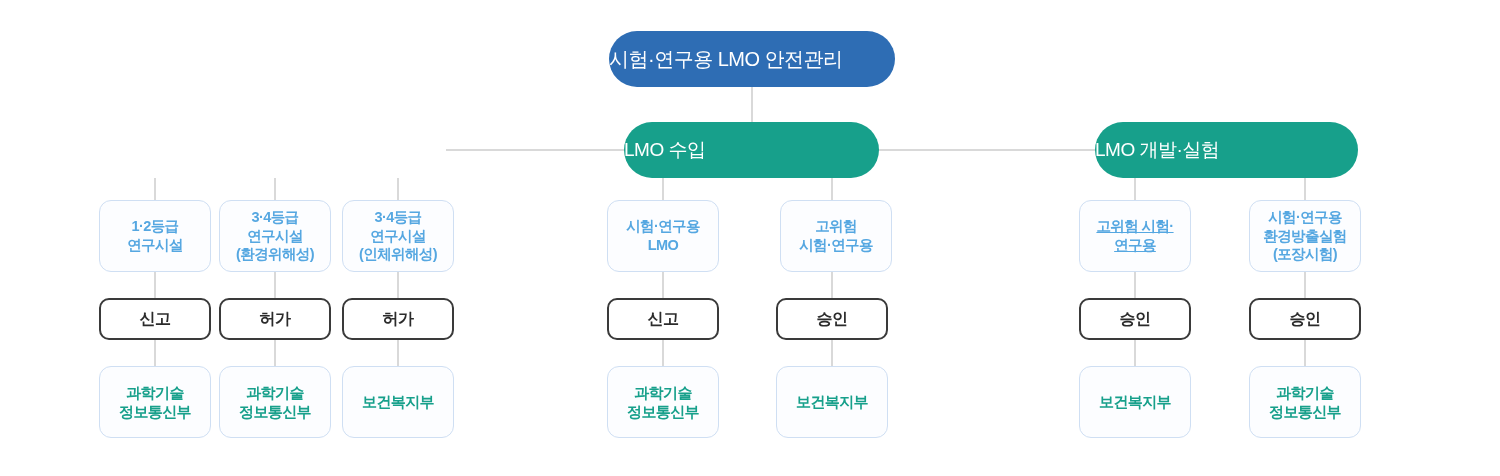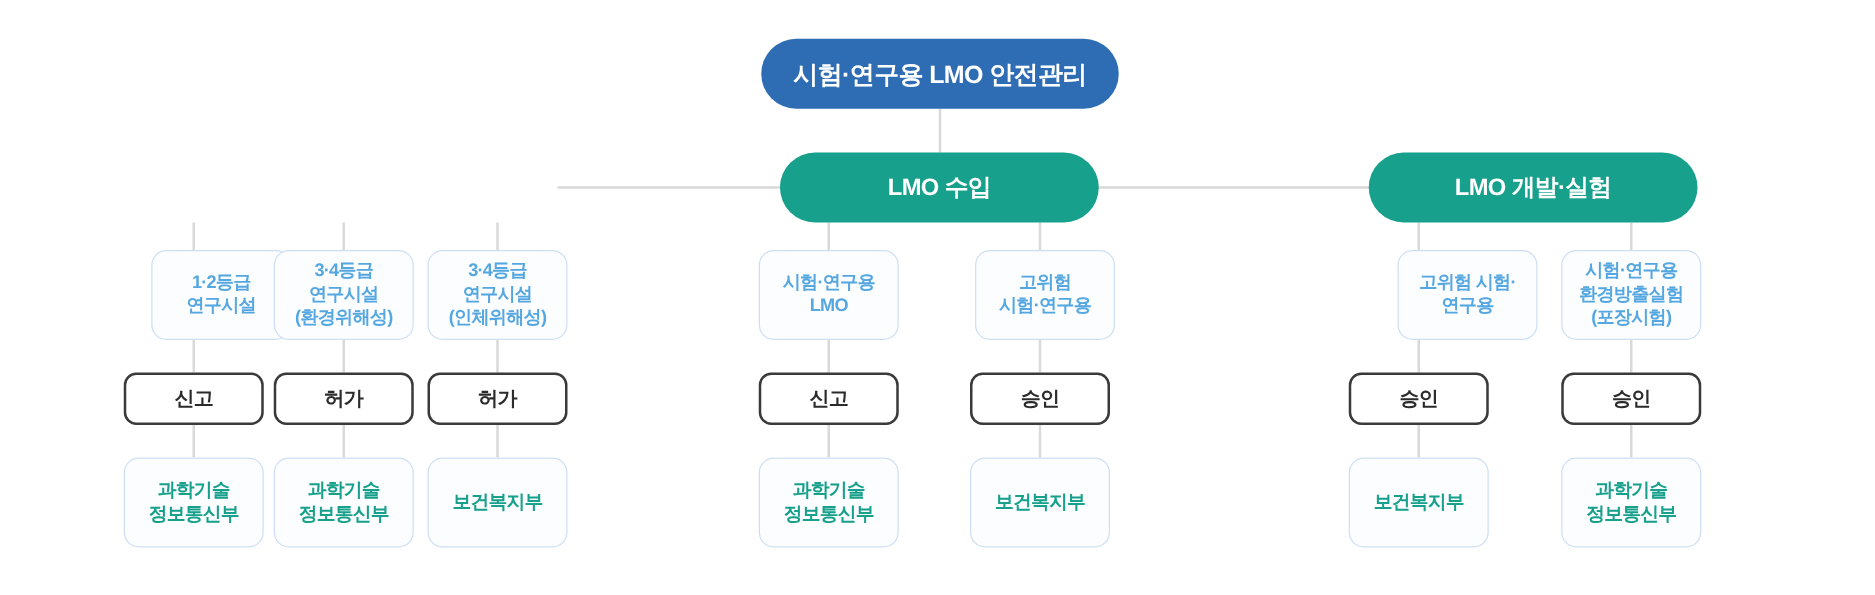--- a/index.html
+++ b/index.html
@@ -22,23 +22,23 @@
   .s2 { top: 272px; height: 26px; }
   .s3 { top: 340px; height: 26px; }
 
   
   .pill {
     position: absolute;
     height: 56px;
     border-radius: 28px;
     display: flex;
     align-items: center;
-    justify-content: center;
+    justify-content: flex-start;
     color: #ffffff;
-    font-weight: bold;
+    font-weight: normal;
     letter-spacing: -0.5px;
   }
   .pill-root { background: var(--root-pill, #2e6db4); font-size: 20px; }
   .pill-group { background: var(--group-pill, #17a08b); font-size: 19px; }
 
   
   .box {
     position: absolute;
     width: 112px;
     display: flex;
@@ -124,21 +124,21 @@
     <span class="lbl">시험·연구용 LMO 안전관리</span>
   </div>
 
   <div class="pill pill-group" style="left:1095px; top:122px; width:263px;">
     <span class="lbl">LMO 개발·실험</span>
   </div>
   <div class="pill pill-group" style="left:624px; top:122px; width:255px;">
     <span class="lbl">LMO 수입</span>
   </div>
 
-  <div class="box cat" style="left:99px;margin-left:22px;">
+  <div class="box cat" style="left:99px;">
     <span class="lbl">1·2등급
 연구시설</span>
   </div>
   <div class="box act" style="left:99px;">
     <span class="lbl">신고</span>
   </div>
   <div class="box agy" style="left:99px;">
     <span class="lbl">과학기술
 정보통신부</span>
   </div>
@@ -184,21 +184,21 @@
     <span class="lbl">고위험
 시험·연구용</span>
   </div>
   <div class="box act" style="left:776px;">
     <span class="lbl">승인</span>
   </div>
   <div class="box agy" style="left:776px;">
     <span class="lbl">보건복지부</span>
   </div>
 
-  <div class="box cat" style="left:1118px;">
+  <div class="box cat" style="left:1079px;text-decoration:underline;">
     <span class="lbl">고위험 시험·
 연구용</span>
   </div>
   <div class="box act" style="left:1079px;">
     <span class="lbl">승인</span>
   </div>
   <div class="box agy" style="left:1079px;">
     <span class="lbl">보건복지부</span>
   </div>
 

